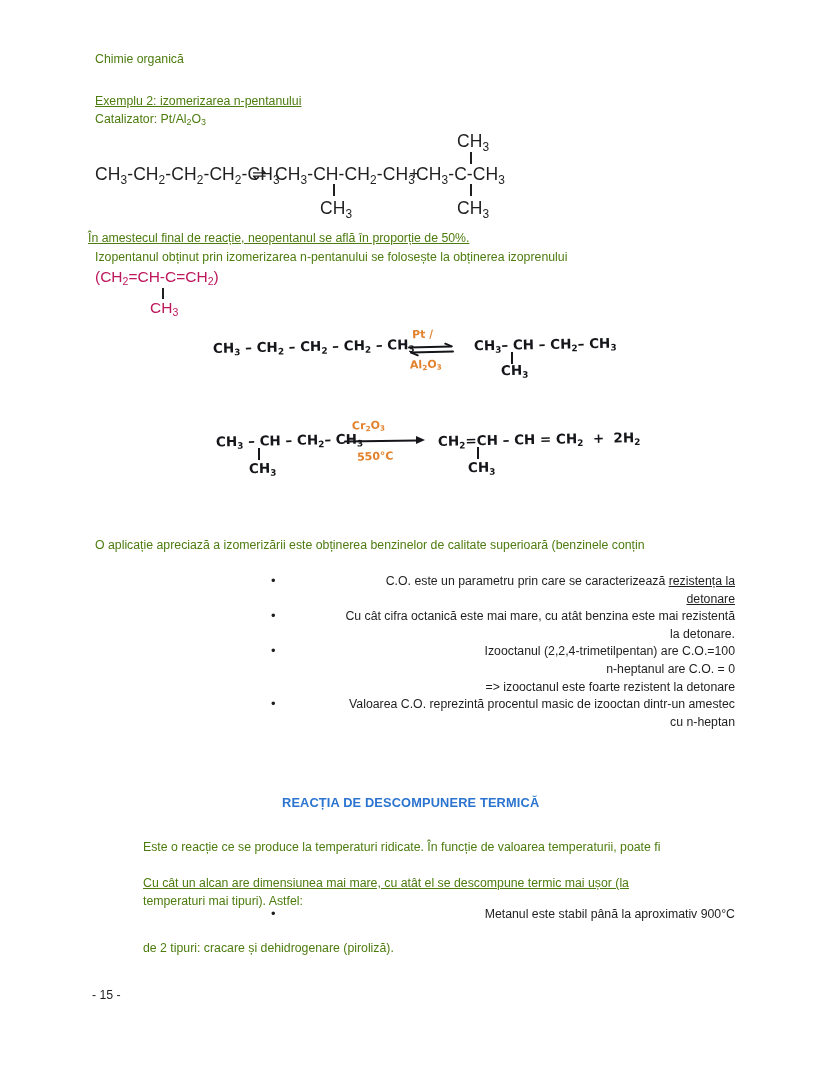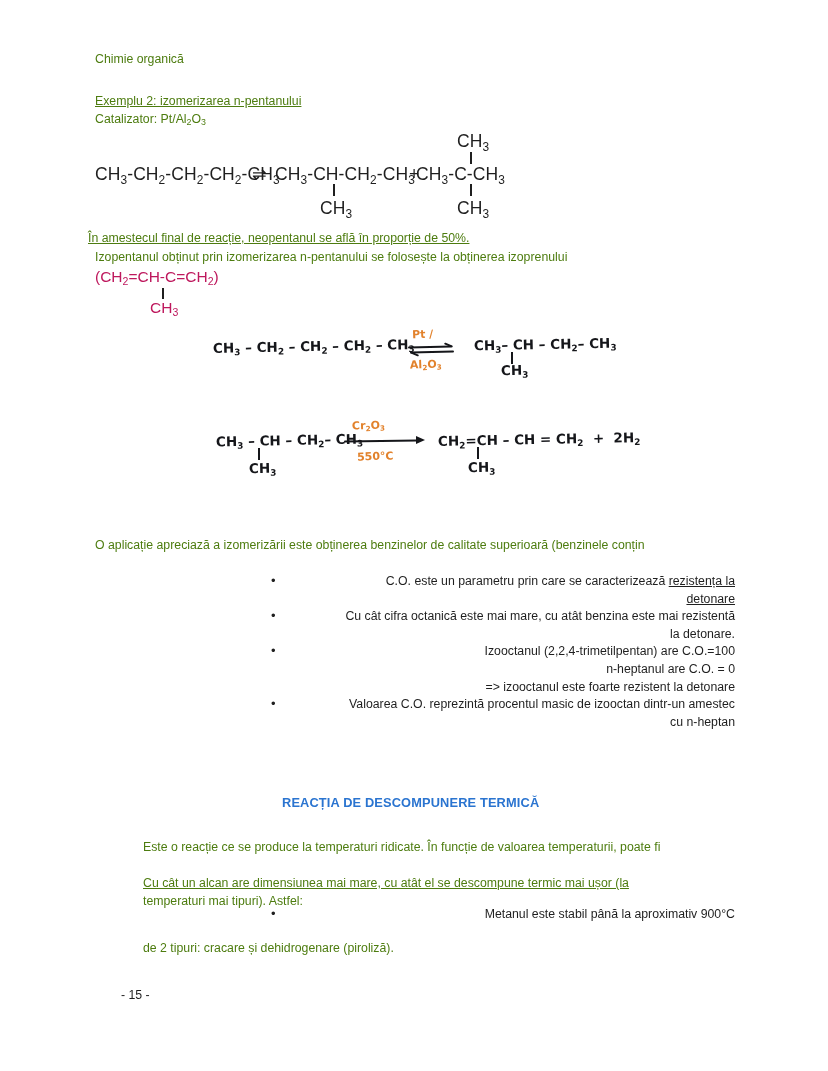--- a/index.html
+++ b/index.html
@@ -141,21 +141,20 @@
     border-top: 4.5px solid transparent;
     border-bottom: 4.5px solid transparent;
     border-left: 9px solid #15161a;
   }
 
   .footer {
     position: absolute;
     font-size: 12.3px;
     color: #1f1f1f;
     white-space: pre;
-    margin-left: 29px;
   }
 </style>
 </head>
 <body>
 
 <div class="page">
 
   <div class="txt" style="left:95px; top:51px;">Chimie organică</div>
 
   <div class="txt u" style="left:95px; top:93px;">Exemplu 2: izomerizarea n-pentanului</div>

